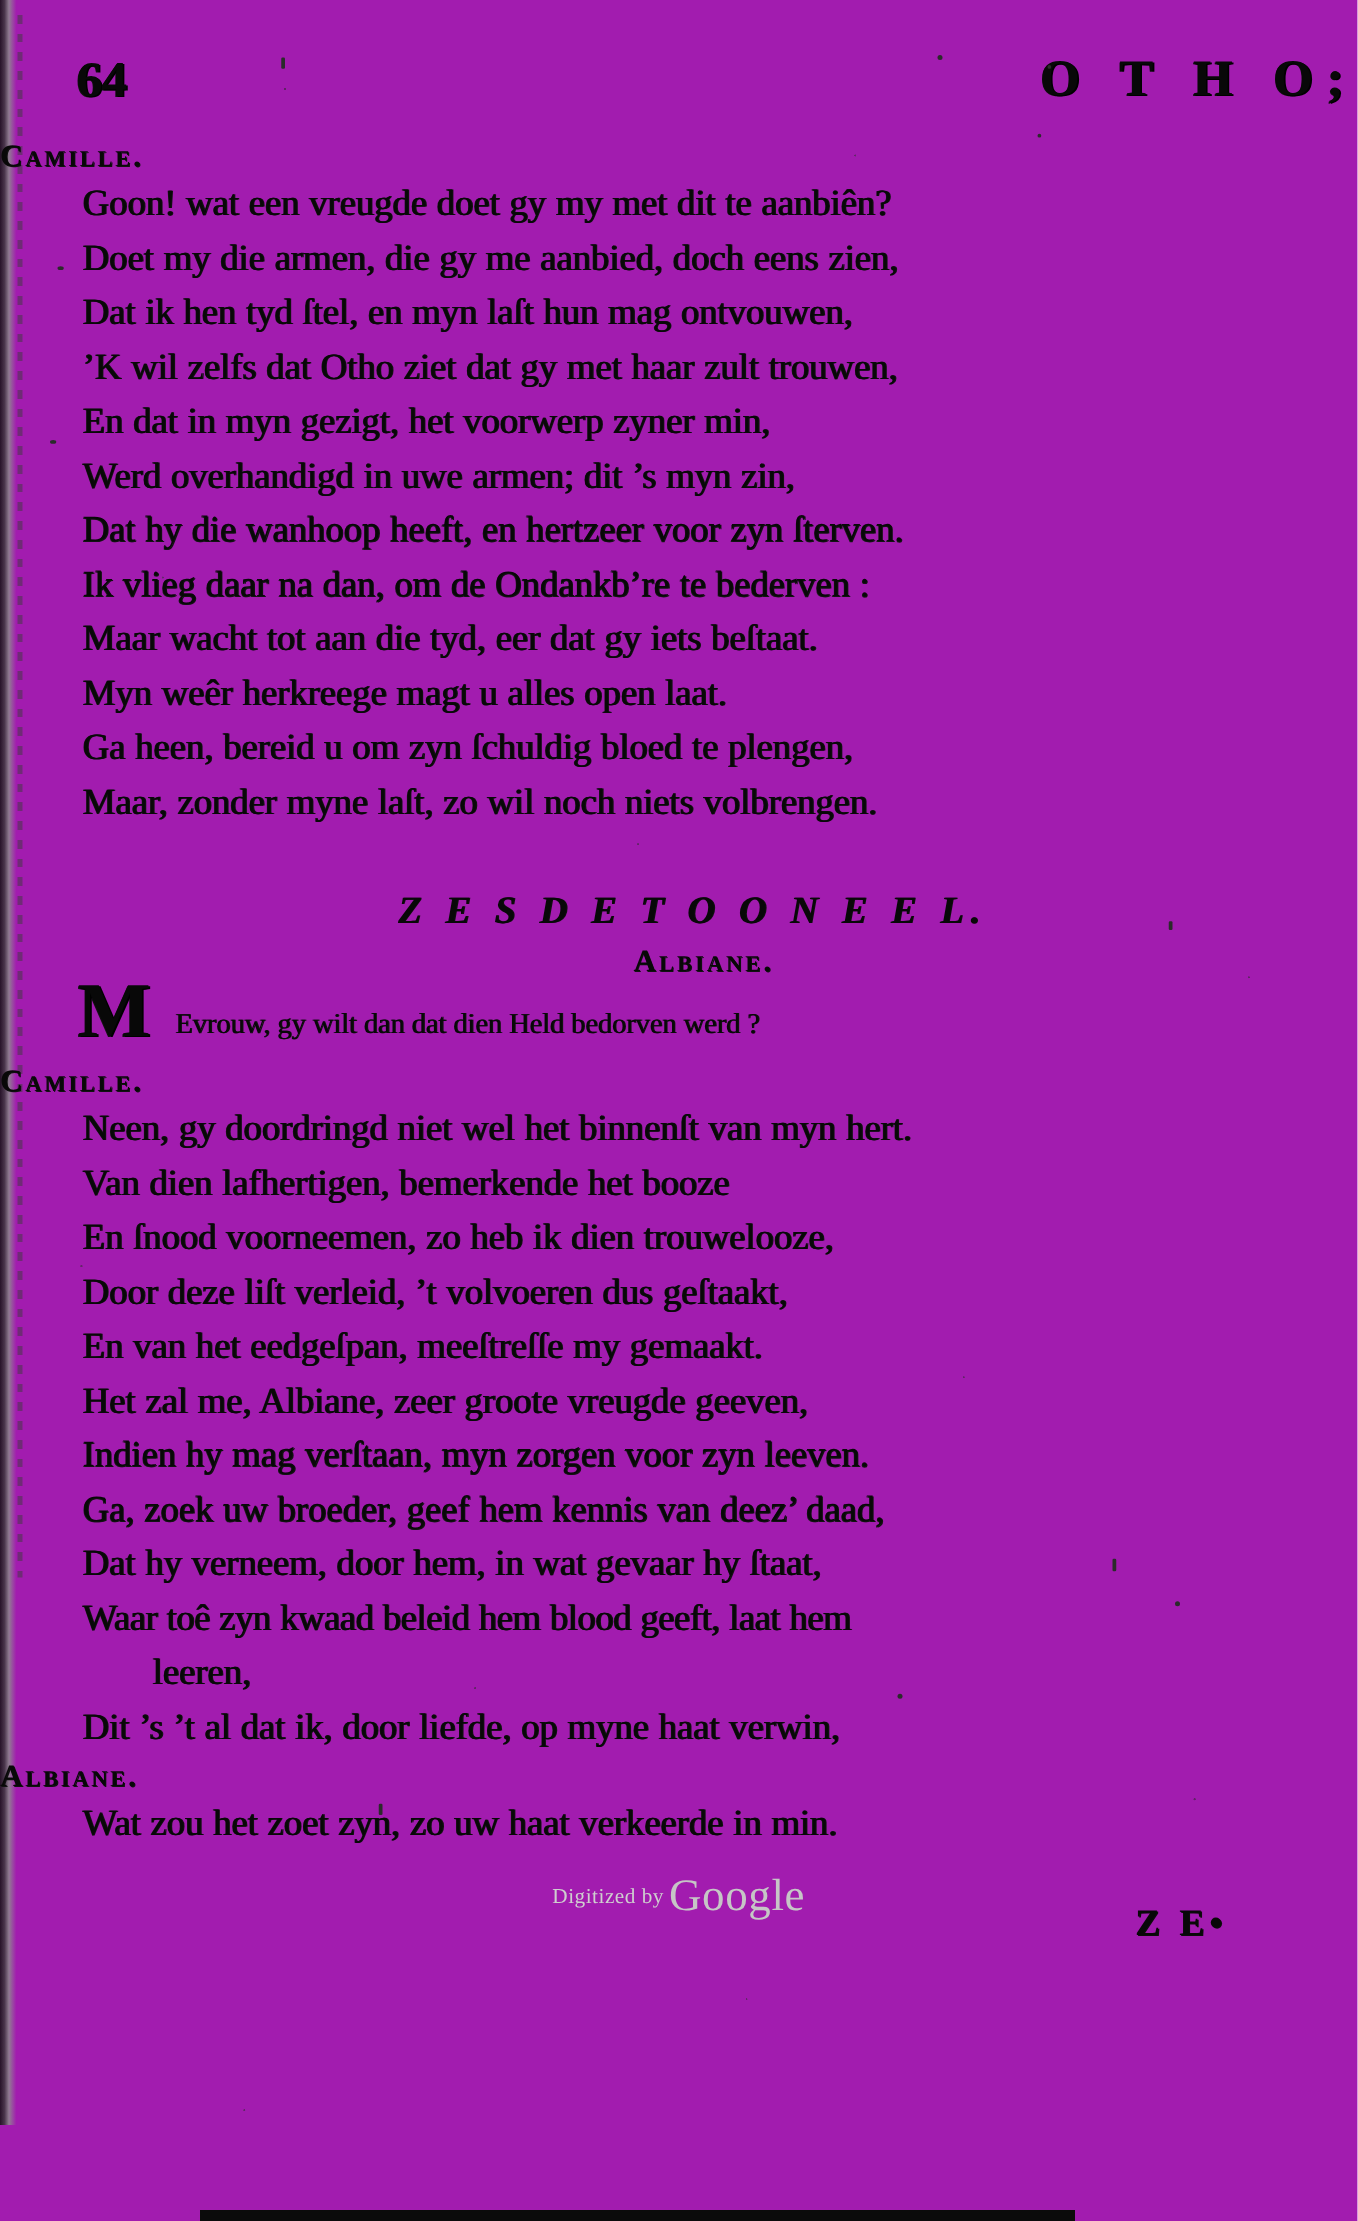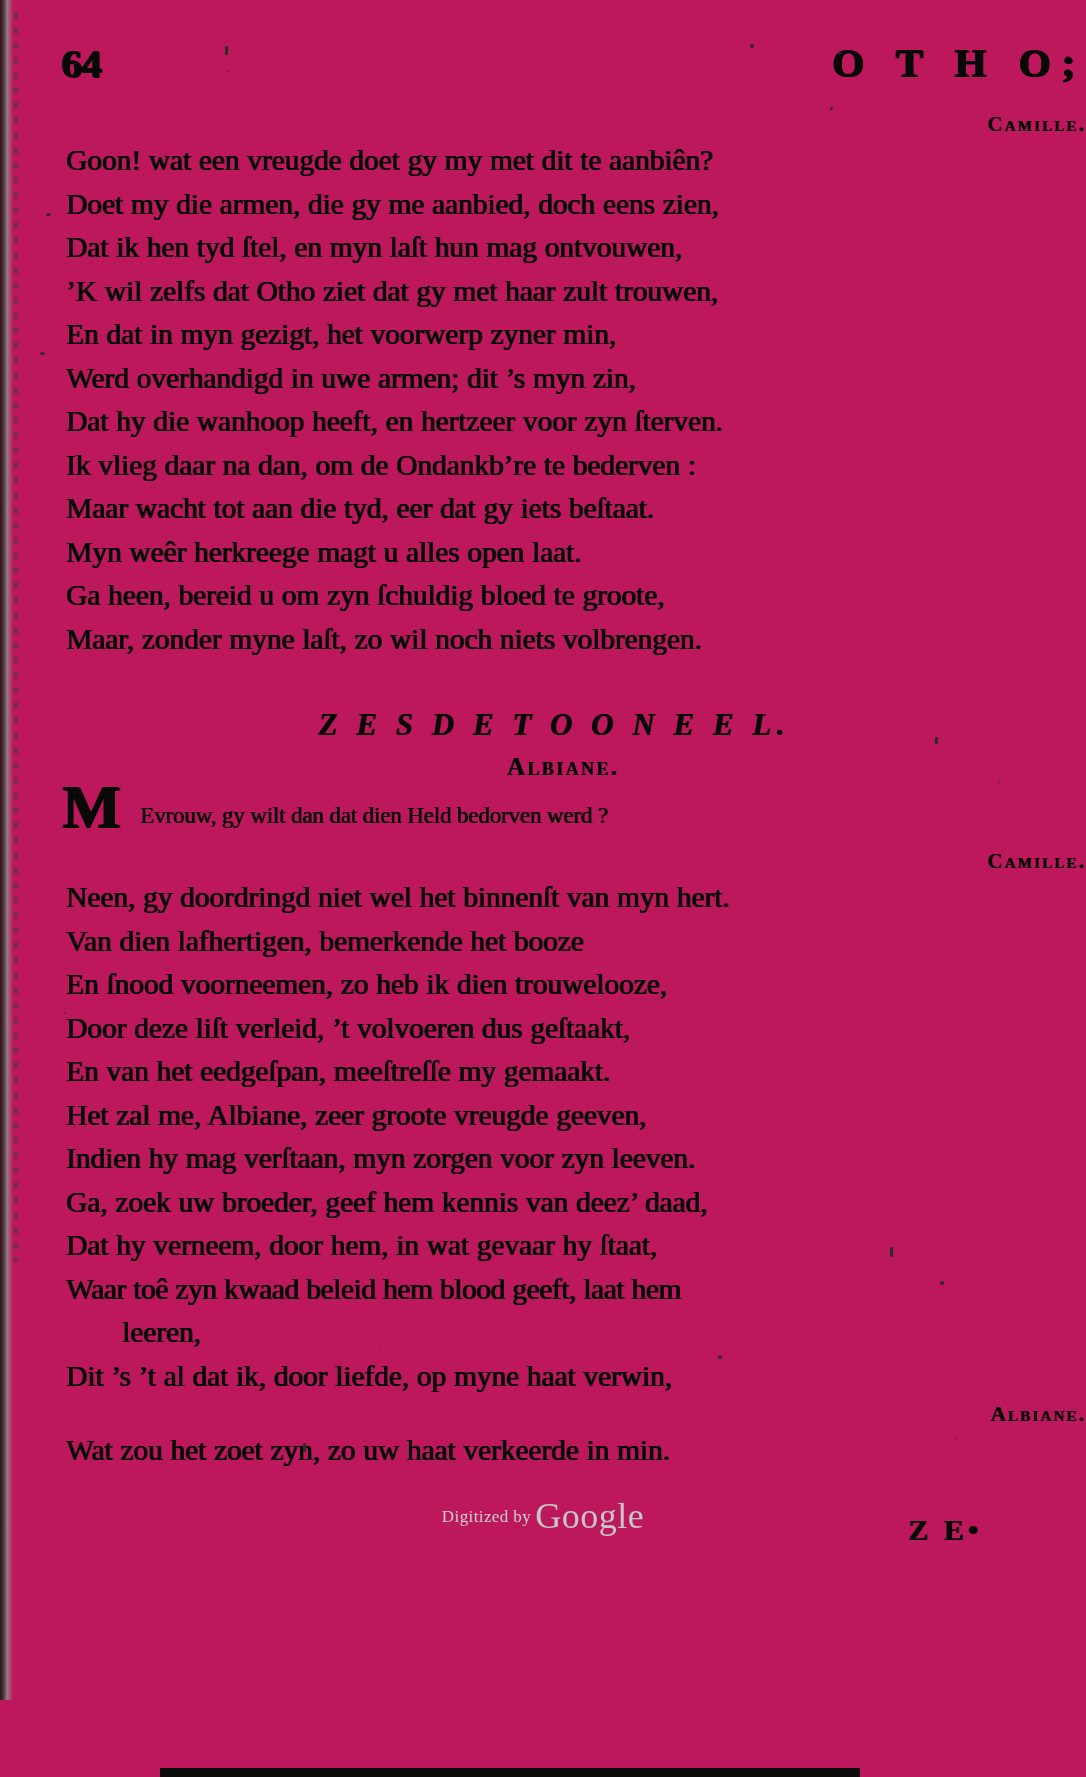--- a/index.html
+++ b/index.html
@@ -13,21 +13,21 @@
     font-family: "Liberation Serif", "DejaVu Serif", serif;
     color: #080808;
     position: relative;
     overflow: hidden;
   }
 
   
   .scan {
     position: absolute;
     inset: 0;
-    background: #be185d;
+    background: #a21caf;
   }
 
   
   .speckle {
     position: absolute;
     inset: 0;
     pointer-events: none;
     opacity: .55;
     background-image:
       radial-gradient(circle at 21% 4%, #2a2a2a 0.7px, transparent 1.1px),
@@ -97,22 +97,22 @@
     font-weight: bold;
     letter-spacing: 11px;
     padding-left: 11px;
     line-height: 1;
     padding-top: 8px;
     text-shadow: 1.3px .5px 0 #000, -.5px .5px 0 #0d0d0d;
   }
 
   
   .speaker {
-    text-align: right;
-    font-size: 21px;
+    text-align: left;
+    font-size: 25px;
     letter-spacing: 2.2px;
     margin: 4px 0 2px 0;
     font-variant: small-caps;
     font-weight: 600;
     text-shadow: .7px .3px 0 #111;
   }
 
   
   .verse {
     font-size: 29.5px;
@@ -244,21 +244,21 @@
       <div class="ln">Goon! wat een vreugde doet gy my met dit te aanbiên?</div>
       <div class="ln">Doet my die armen, die gy me aanbied, doch eens zien,</div>
       <div class="ln">Dat ik hen tyd ſtel, en myn laſt hun mag ontvouwen,</div>
       <div class="ln">’K wil zelfs dat Otho ziet dat gy met haar zult trouwen,</div>
       <div class="ln">En dat in myn gezigt, het voorwerp zyner min,</div>
       <div class="ln">Werd overhandigd in uwe armen; dit ’s myn zin,</div>
       <div class="ln">Dat hy die wanhoop heeft, en hertzeer voor zyn ſterven.</div>
       <div class="ln">Ik vlieg daar na dan, om de Ondankb’re te bederven :</div>
       <div class="ln">Maar wacht tot aan die tyd, eer dat gy iets beſtaat.</div>
       <div class="ln">Myn weêr herkreege magt u alles open laat.</div>
-      <div class="ln">Ga heen, bereid u om zyn ſchuldig bloed te groote,</div>
+      <div class="ln">Ga heen, bereid u om zyn ſchuldig bloed te plengen,</div>
       <div class="ln">Maar, zonder myne laſt, zo wil noch niets volbrengen.</div>
     </div>
 
     <div class="scene-head">Z E S D E   T O O N E E L.</div>
 
     <div class="dropblock">
       <div class="dropspeaker">Albiane.</div>
       <div class="dropcap">M</div>
       <div class="dropline">Evrouw, gy wilt dan dat dien Held bedorven werd ?</div>
     </div>

